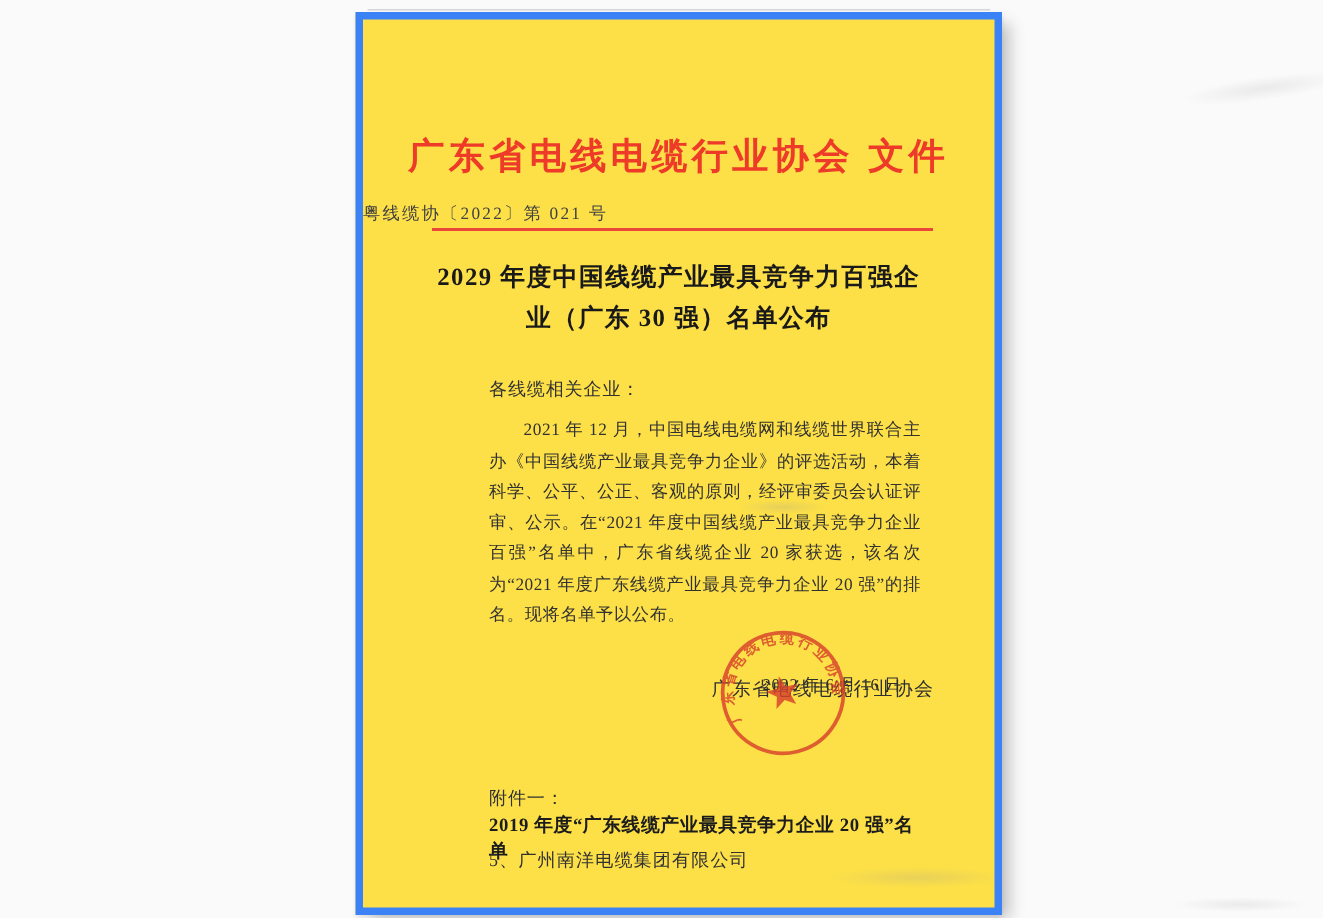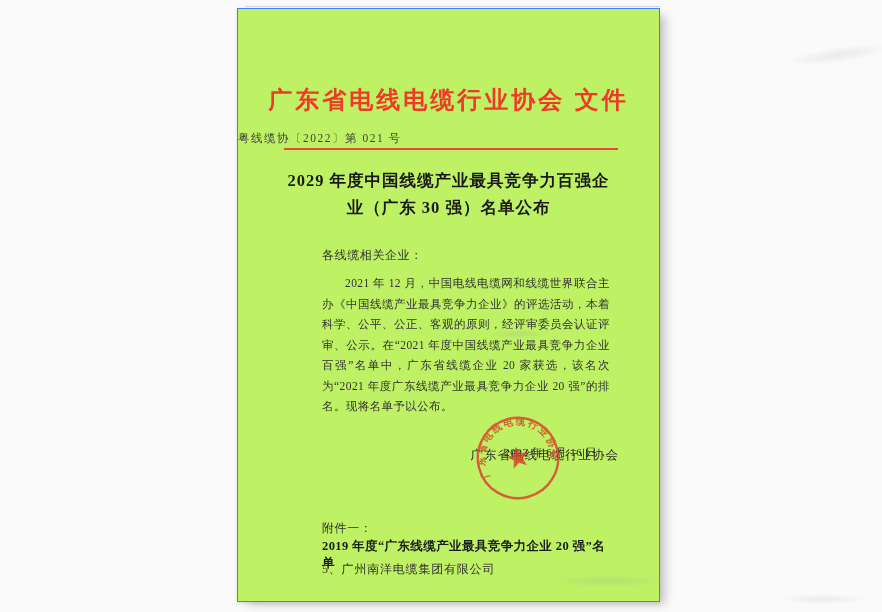--- a/index.html
+++ b/index.html
@@ -7,22 +7,22 @@
     position:relative;width:882px;height:612px;overflow:hidden;
     background:#fbfafa;
     font-family:"Liberation Serif","DejaVu Serif",serif;
   }
   .backsheet-edge{
     position:absolute;left:245px;top:6px;width:415px;height:1px;
     background:#d8d6d6;
   }
   .page{
     position:absolute;left:237px;top:8px;width:421px;height:592px;
-    background:#bef264;
-    border:1px solid #3b82f6;
+    background:#fde047;
+    border:5px solid #3b82f6;
     box-shadow:8px 5px 9px -3px rgba(130,130,135,0.45), 0 2px 3px rgba(160,160,160,0.25);
   }
   .org-title{
     position:absolute;left:0;top:75px;width:100%;
     text-align:center;
     font-family:"Liberation Sans","DejaVu Sans",sans-serif;
     font-weight:bold;font-size:24px;letter-spacing:3px;
     color:#ee3a28;
   }
   .doc-number{

